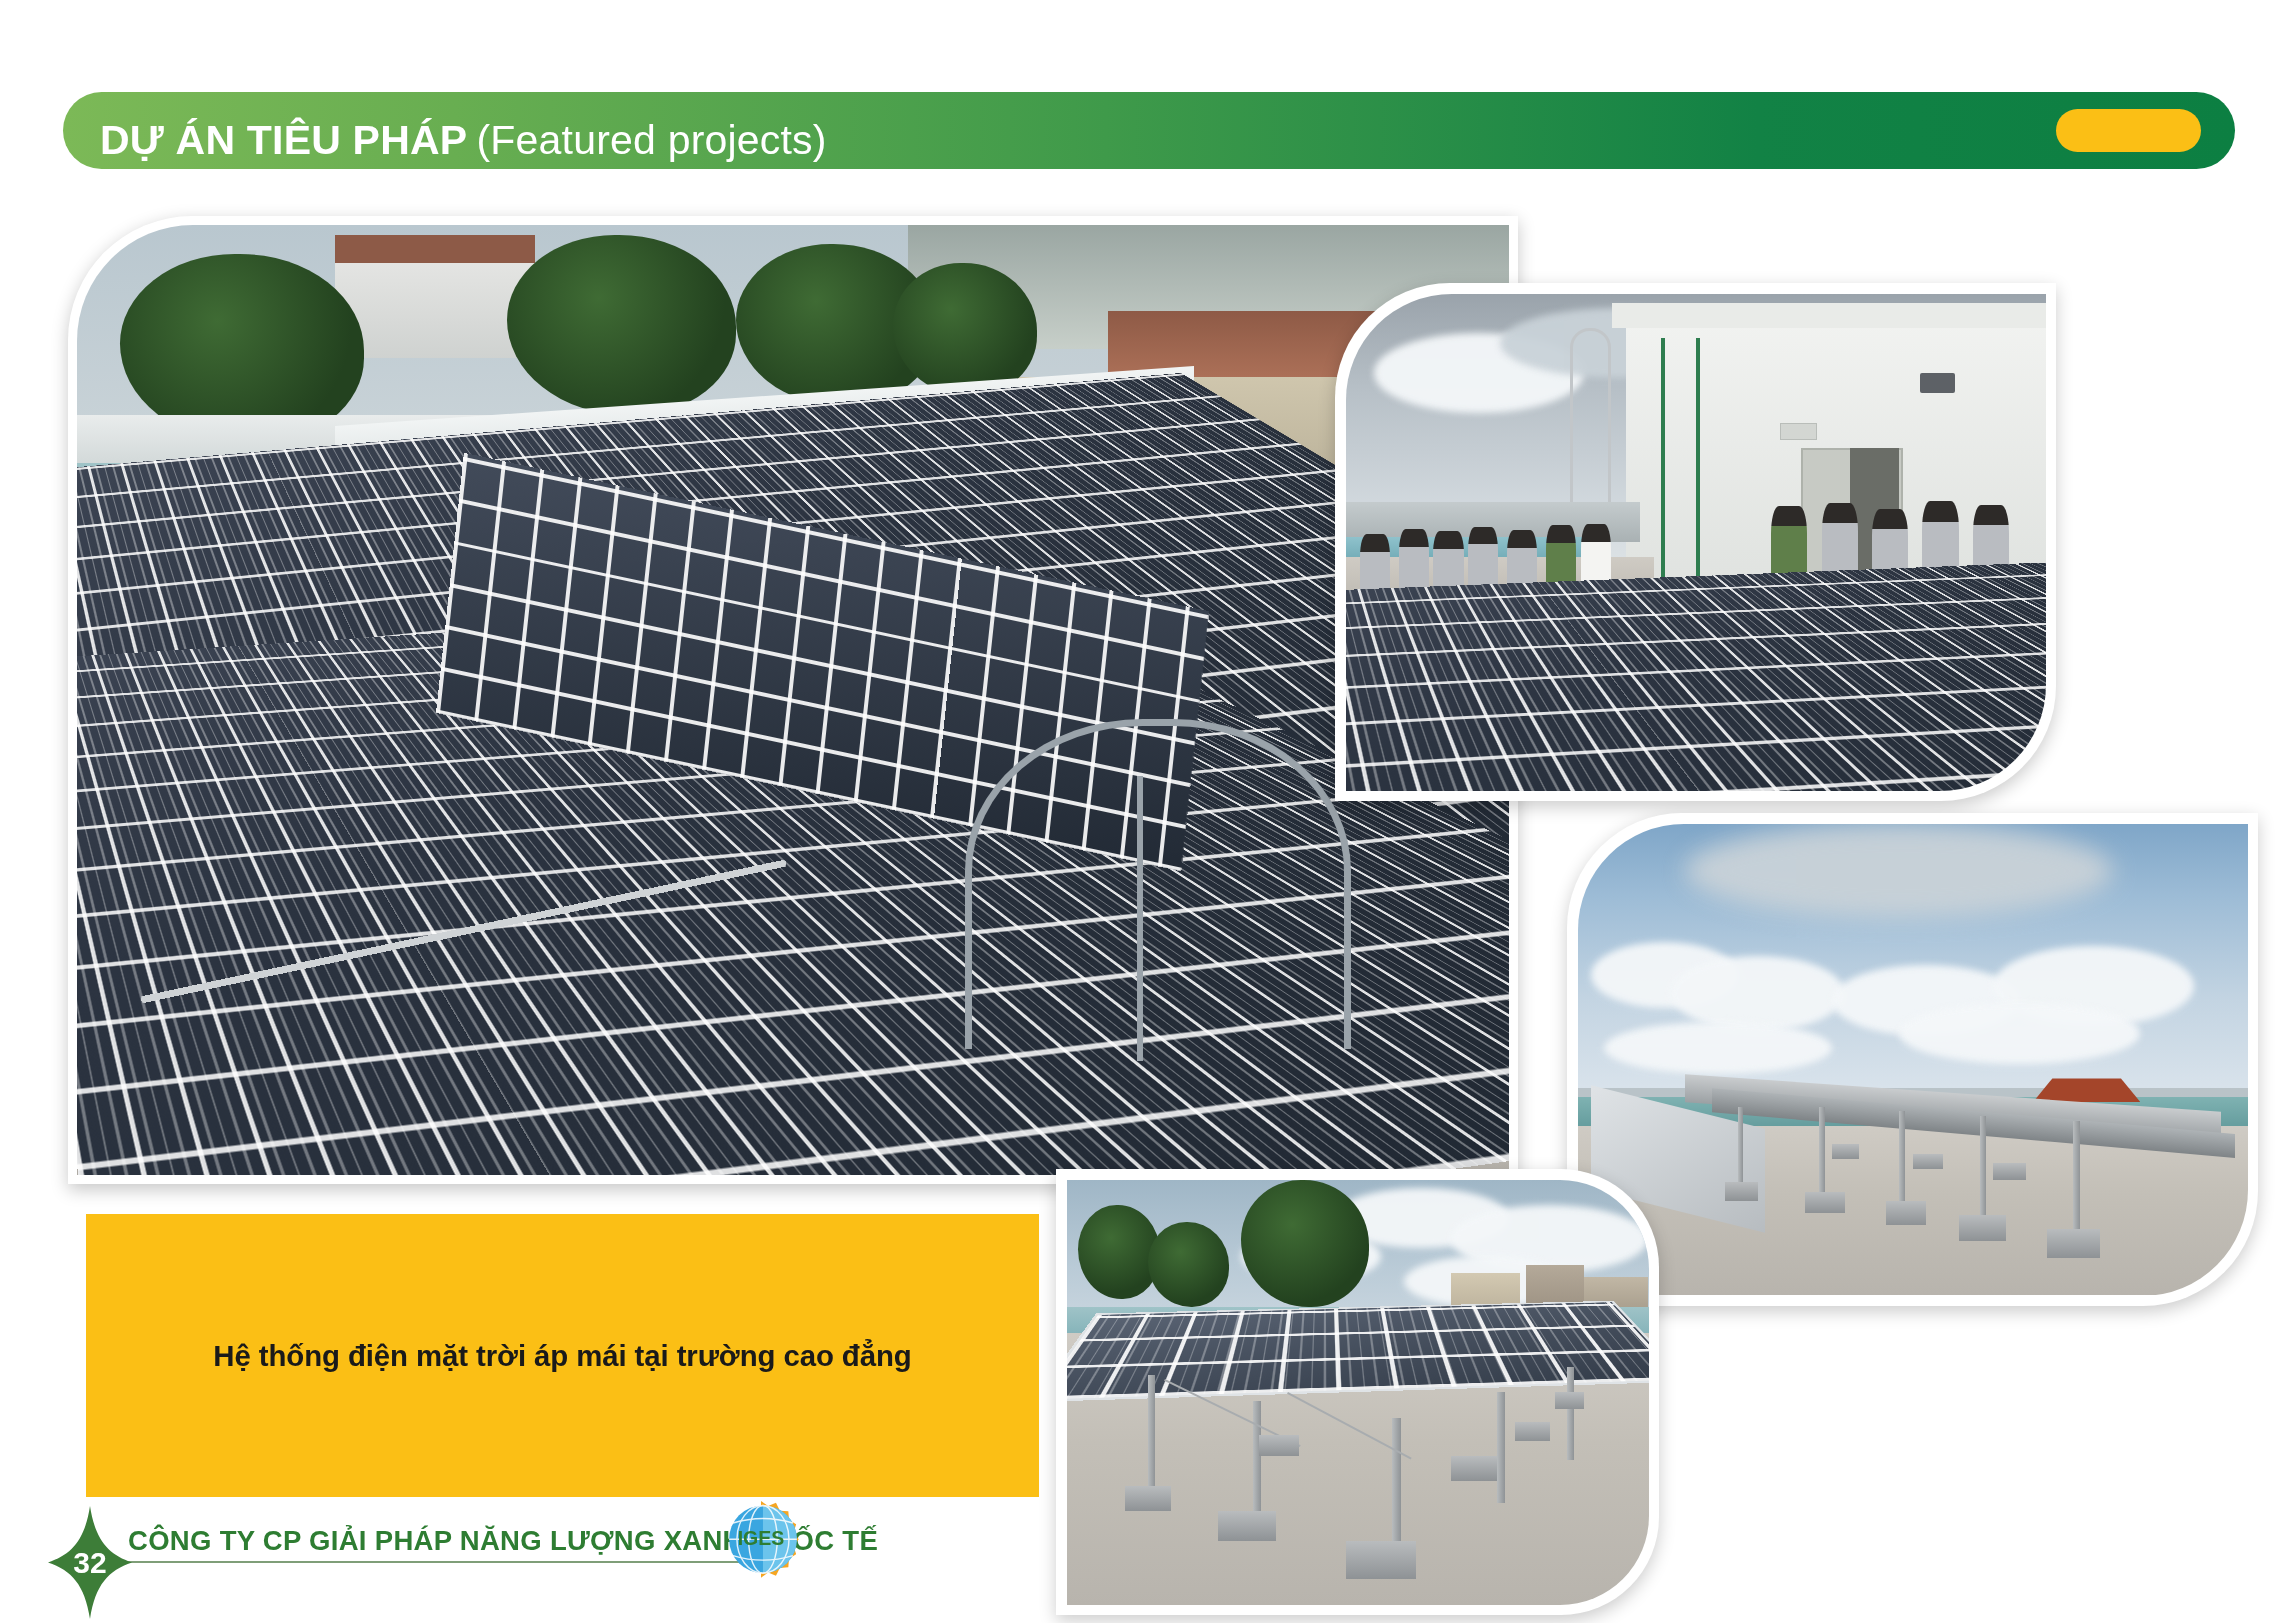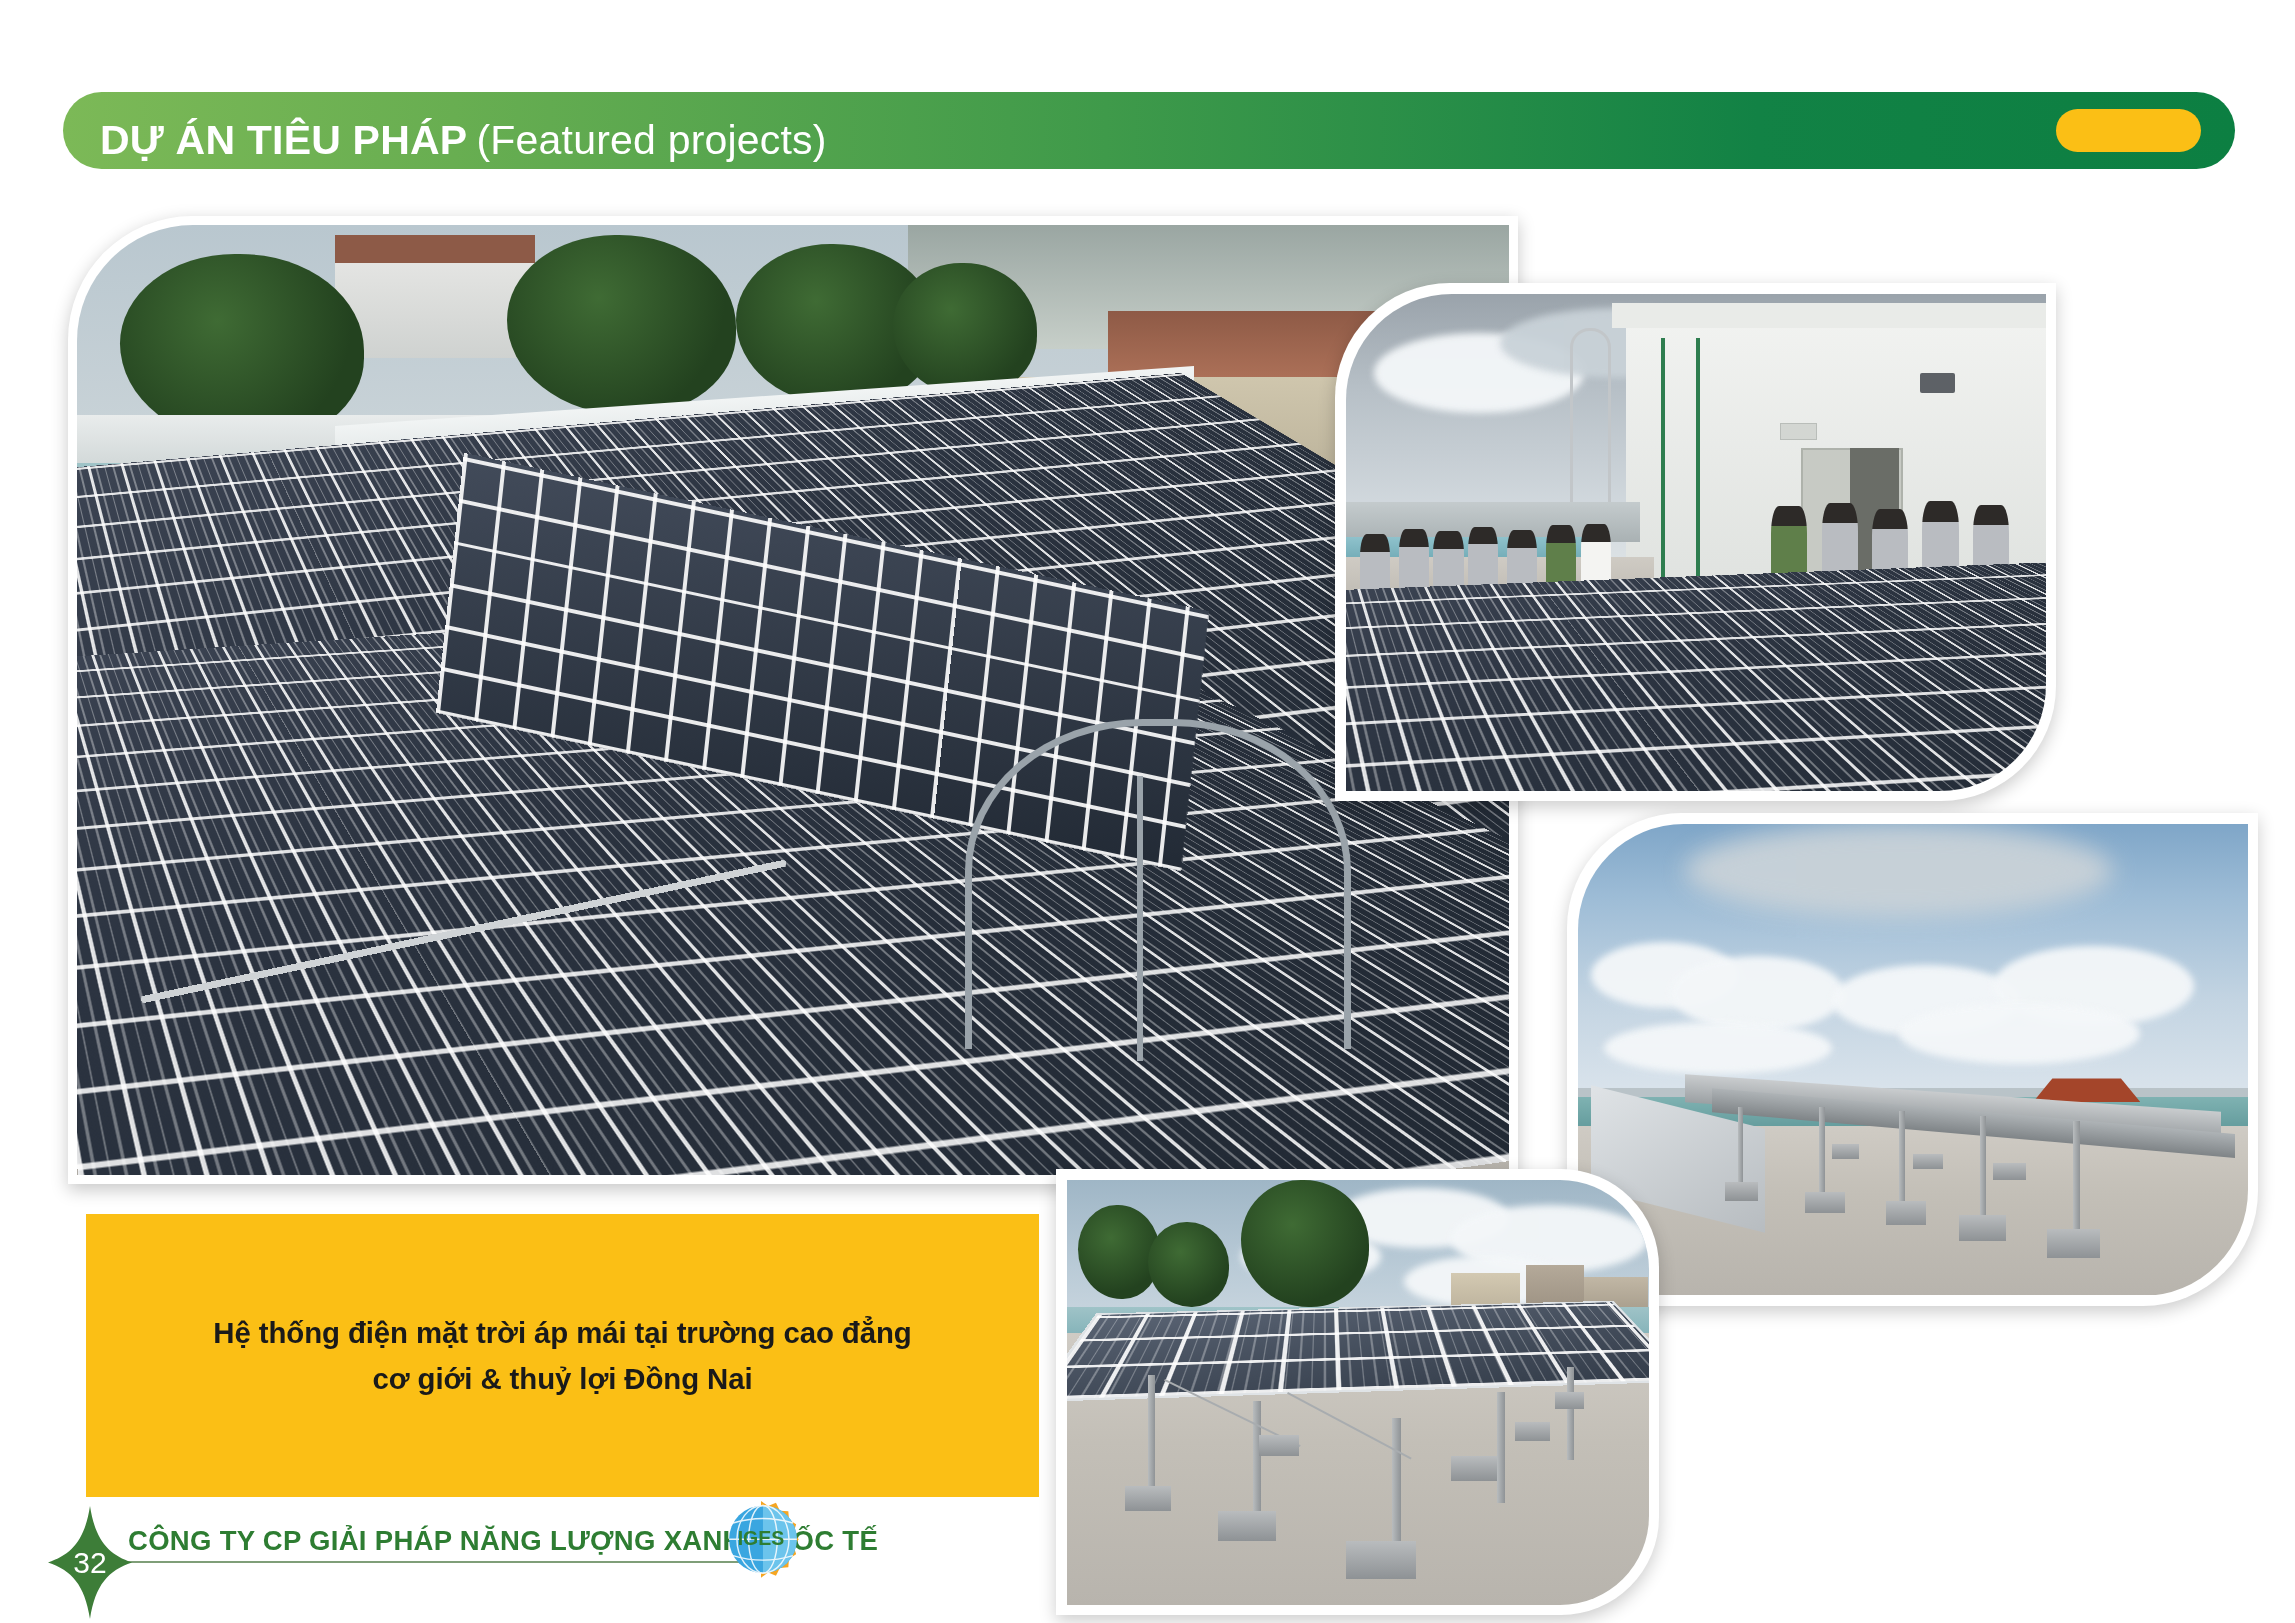--- a/index.html
+++ b/index.html
@@ -125,21 +125,21 @@
     margin-top:14.4px;letter-spacing:-0.1px;
   }
   .page-diamond{
     position:absolute;left:48px;top:1506px;width:84px;height:113px;
     color:#fff;
   }
   .page-diamond svg{position:absolute;inset:0;}
   .page-num{
     position:absolute;left:0;top:0;width:84px;height:113px;
     display:flex;align-items:center;justify-content:center;
-    font-weight:normal;font-size:30px;color:#ffffff;
+    font-weight:bold;font-size:30px;color:#ffffff;
   }
   .footer-rule{
     position:absolute;left:119px;top:1561px;width:654px;height:2px;
     background:#7f9e78;
   }
   .footer-company{
     position:absolute;left:128px;top:1525px;
     color:#2e7d32;font-weight:bold;font-size:27.5px;white-space:nowrap;
     letter-spacing:0.3px;
   }
@@ -307,21 +307,20 @@
     <div class="block" style="left:33%;top:60%;width:7%;height:5%;"></div>
     <div class="block" style="left:66%;top:65%;width:8%;height:6%;"></div>
     <div class="block" style="left:77%;top:57%;width:6%;height:4.5%;"></div>
     <div class="block" style="left:84%;top:50%;width:5%;height:4%;"></div>
   </div>
 </div>
 
 <div class="caption-box">
   <div class="caption-vn">
     <div>Hệ thống điện mặt trời áp mái tại trường cao đẳng</div>
-    <div>cơ giới &amp; thuỷ lợi Đồng Nai</div>
   </div>
 </div>
 
 <div class="footer-rule"></div>
 
 <div class="page-diamond">
   <svg viewBox="0 0 128 172">
     <path d="M64 0 C72 52 92 74 128 86 C92 98 72 120 64 172 C56 120 36 98 0 86 C36 74 56 52 64 0 Z" fill="#3d7d38"></path>
   </svg>
   <div class="page-num">32</div>

